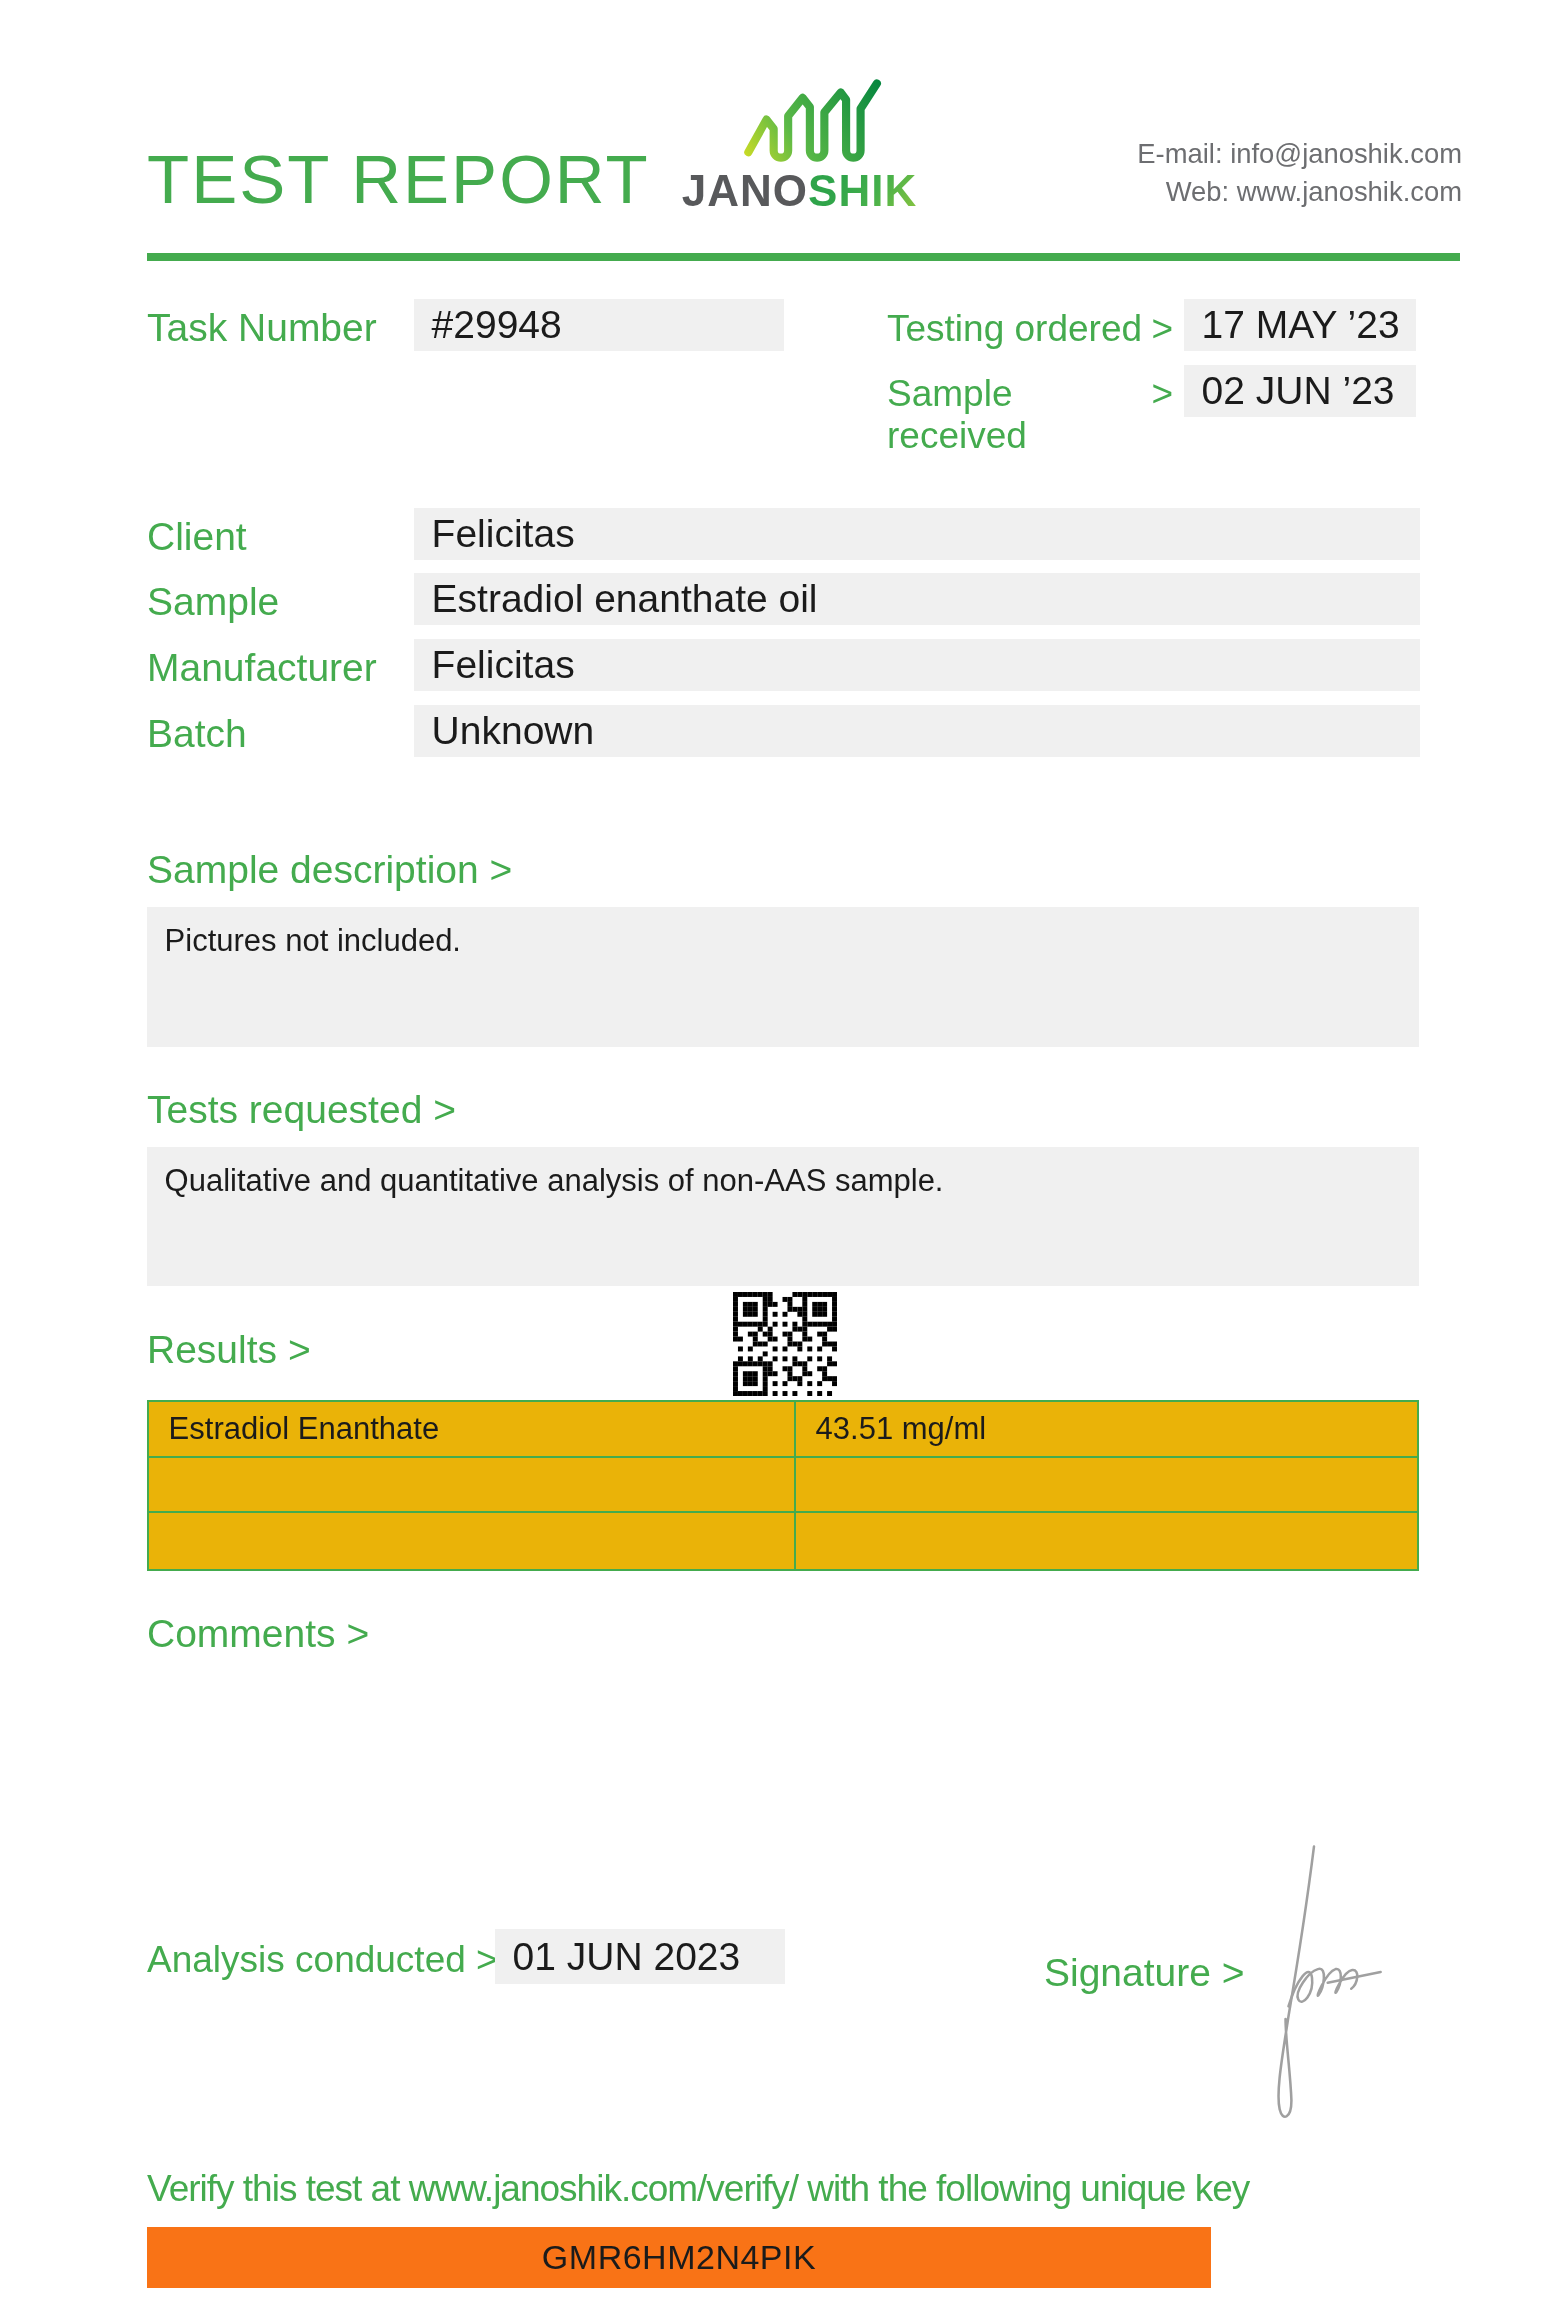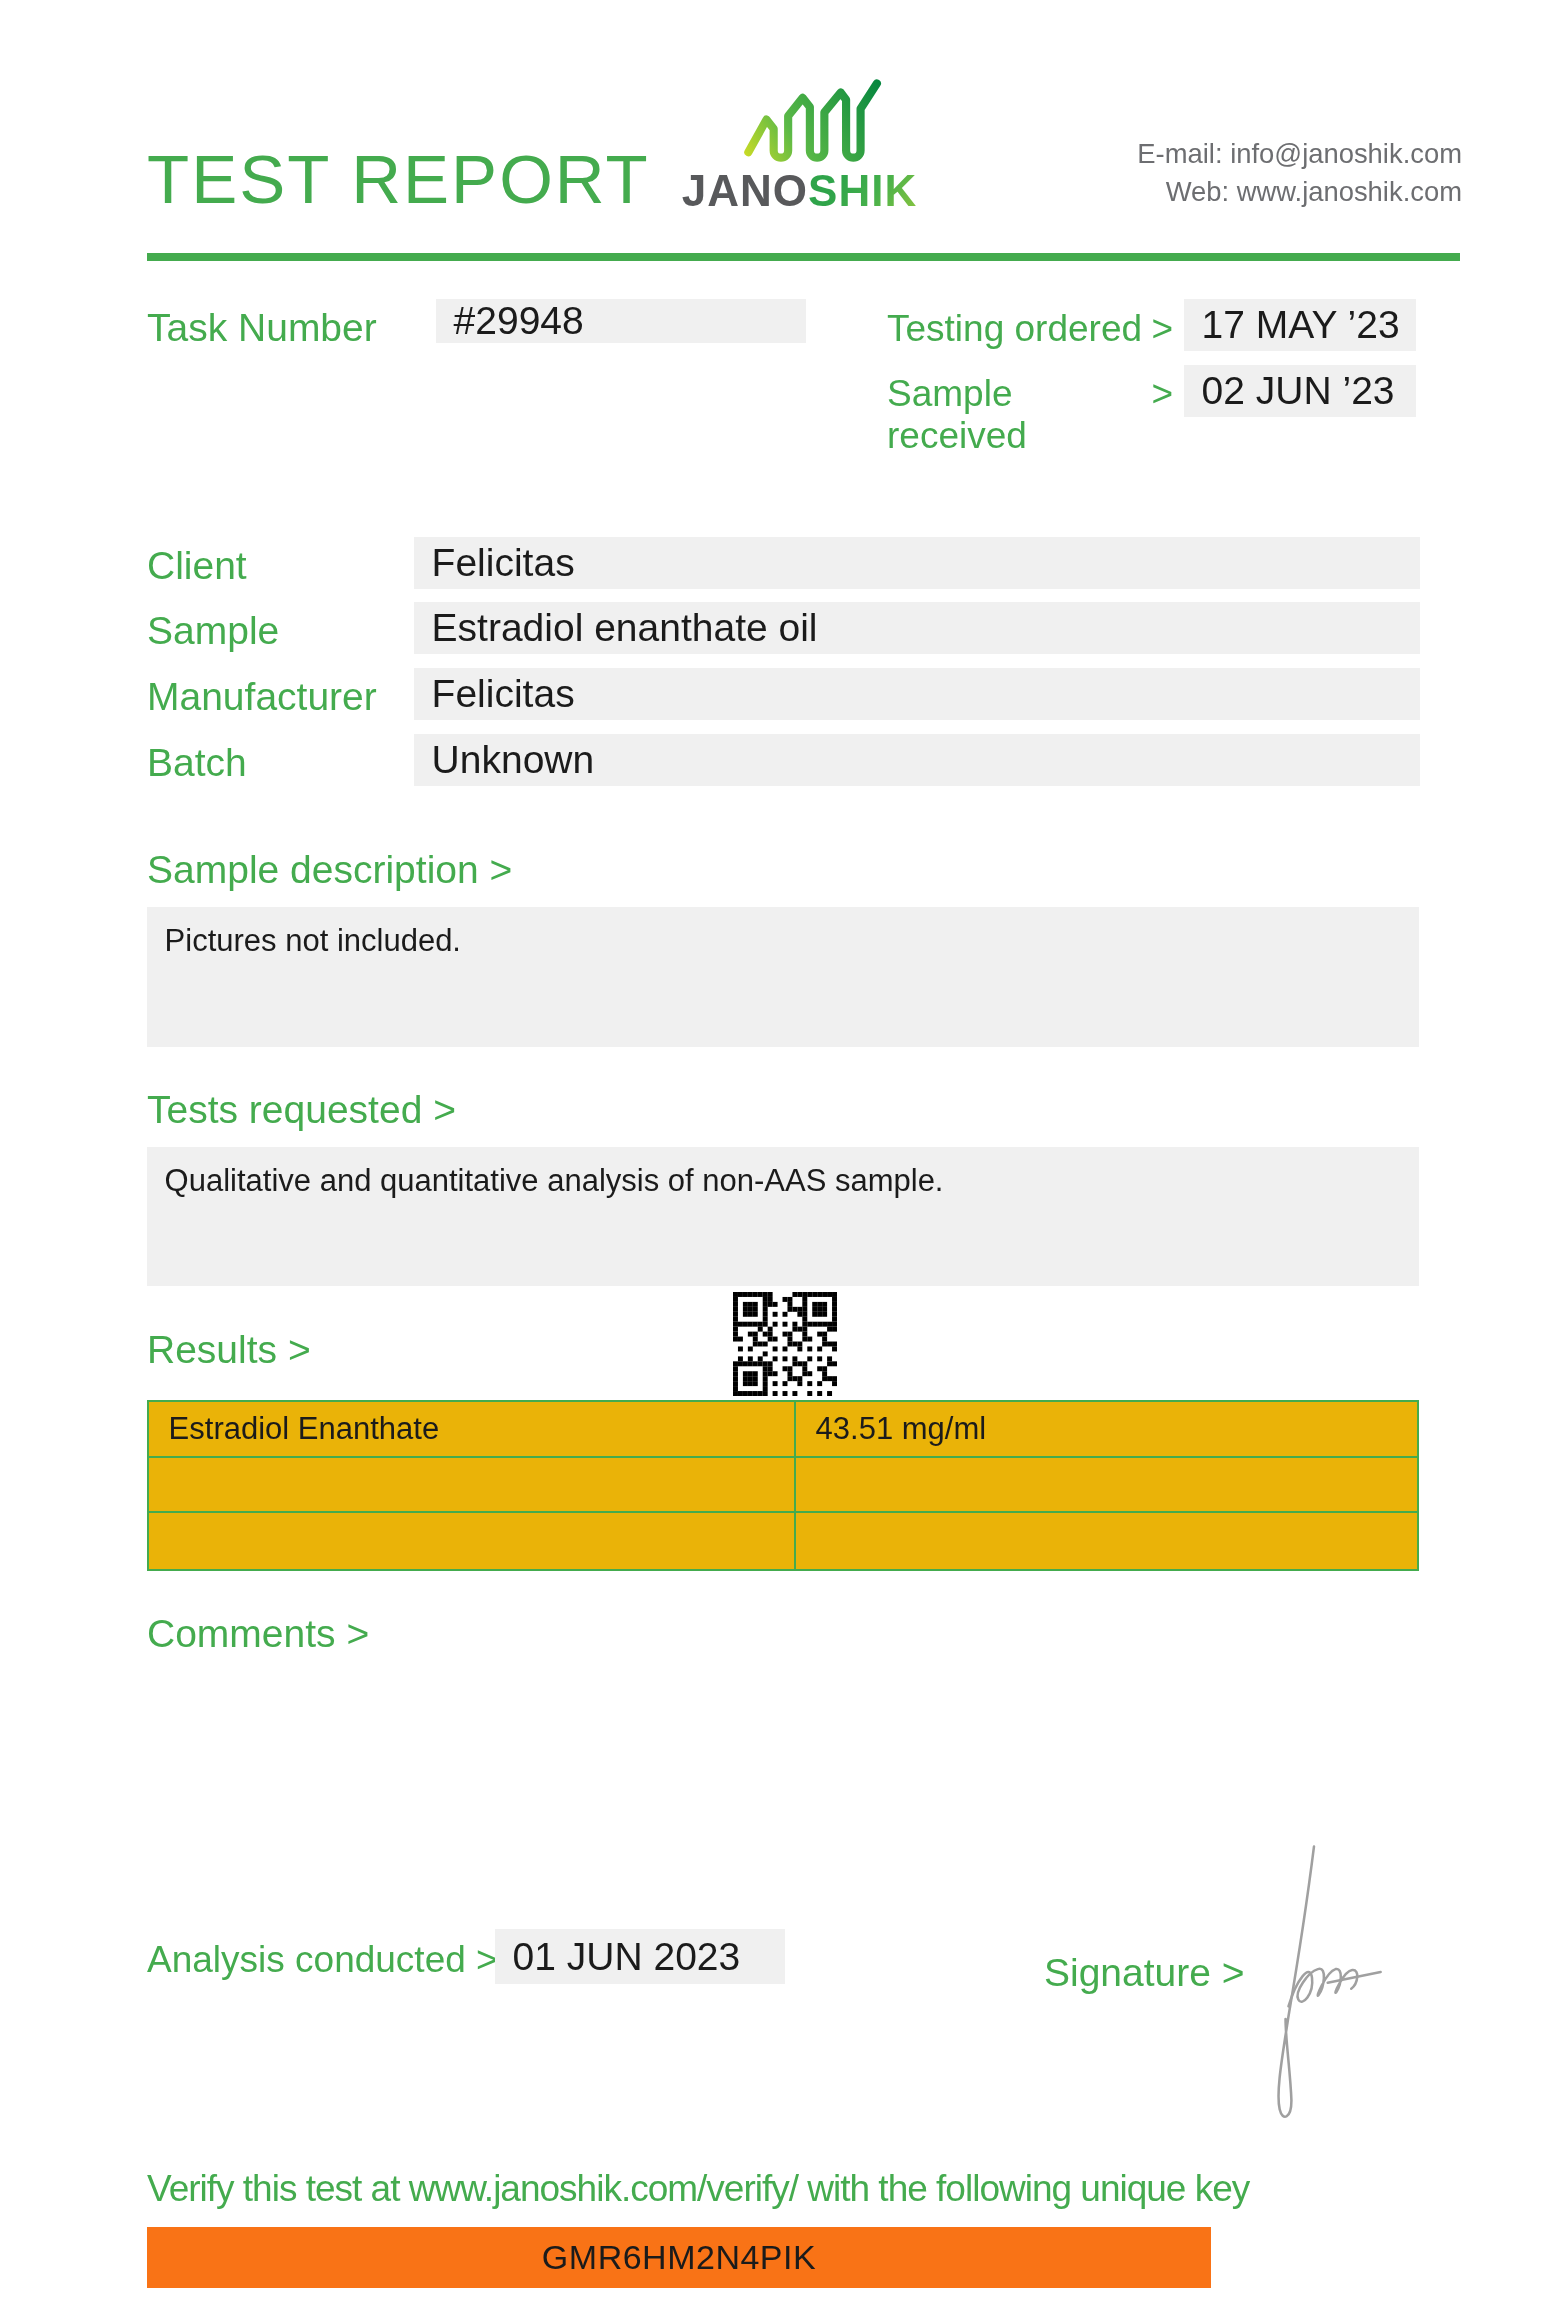--- a/index.html
+++ b/index.html
@@ -31,33 +31,33 @@
   }
   .rule{position:absolute;left:147px;top:253px;width:1313px;height:7.8px;background:#44ab4e;}
 
   
   .label{font-size:39px;color:#44ab4e;white-space:nowrap;}
   .field{
     background:#f0f0f0;color:#1b1b1b;font-size:39px;
     display:flex;align-items:center;padding-left:17.6px;box-sizing:border-box;
   }
   .task-label{position:absolute;left:147px;top:306px;}
-  .task-box{position:absolute;left:414px;top:299px;width:370px;height:44px;margin-left:22px;}
+  .task-box{position:absolute;left:414px;top:299px;width:370px;height:52px;}
   .date-label{
     position:absolute;left:887px;width:286px;font-size:37px;color:#44ab4e;
     display:flex;justify-content:space-between;
   }
   .ordered-label{top:308px;align-items:flex-end;}
   .received-label{top:373px;}
   .date-box{position:absolute;left:1184px;width:232px;height:52px;}
   .ordered-box{top:299px;}
   .received-box{top:365px;}
 
   
-  .info-row{position:absolute;left:147px;width:1272px;height:52px;margin-top:29px;}
+  .info-row{position:absolute;left:147px;width:1272px;height:52px;}
   .info-row .label{position:absolute;left:0;top:6.9px;}
   .info-row .field{position:absolute;left:267px;top:0;width:1006px;height:52px;}
   .row-client{top:508px;}
   .row-sample{top:573px;}
   .row-manufacturer{top:639px;}
   .row-batch{top:705px;}
 
   
   .section-heading{position:absolute;left:147px;font-size:39px;color:#44ab4e;white-space:nowrap;}
   .h-desc{top:848px;}

